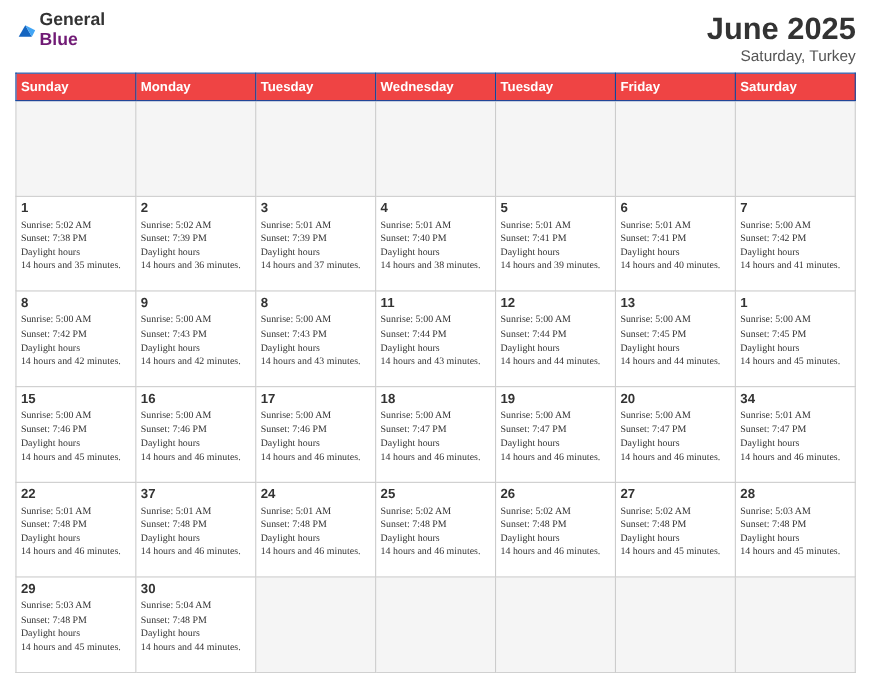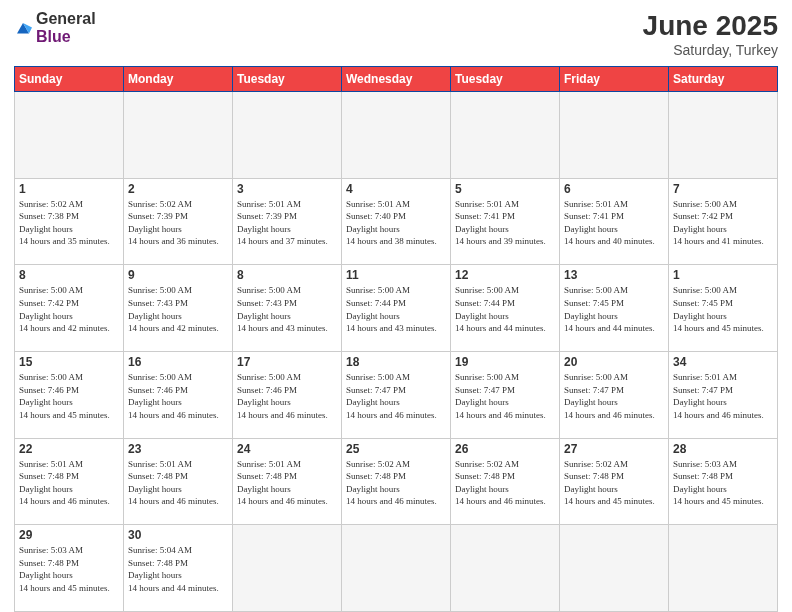--- a/index.html
+++ b/index.html
@@ -228,21 +228,21 @@
             <span class="day-number">34</span>
             <div class="day-info">Sunrise: 5:01 AM<br>Sunset: 7:47 PM<br>Daylight hours<br>14 hours and 46 minutes.</div>
           </td>
         </tr>
         <tr>
           <td>
             <span class="day-number">22</span>
             <div class="day-info">Sunrise: 5:01 AM<br>Sunset: 7:48 PM<br>Daylight hours<br>14 hours and 46 minutes.</div>
           </td>
           <td>
-            <span class="day-number">23</span>
+            <span class="day-number">37</span>
             <div class="day-info">Sunrise: 5:01 AM<br>Sunset: 7:48 PM<br>Daylight hours<br>14 hours and 46 minutes.</div>
           </td>
           <td>
             <span class="day-number">24</span>
             <div class="day-info">Sunrise: 5:01 AM<br>Sunset: 7:48 PM<br>Daylight hours<br>14 hours and 46 minutes.</div>
           </td>
           <td>
             <span class="day-number">25</span>
             <div class="day-info">Sunrise: 5:02 AM<br>Sunset: 7:48 PM<br>Daylight hours<br>14 hours and 46 minutes.</div>
           </td>

